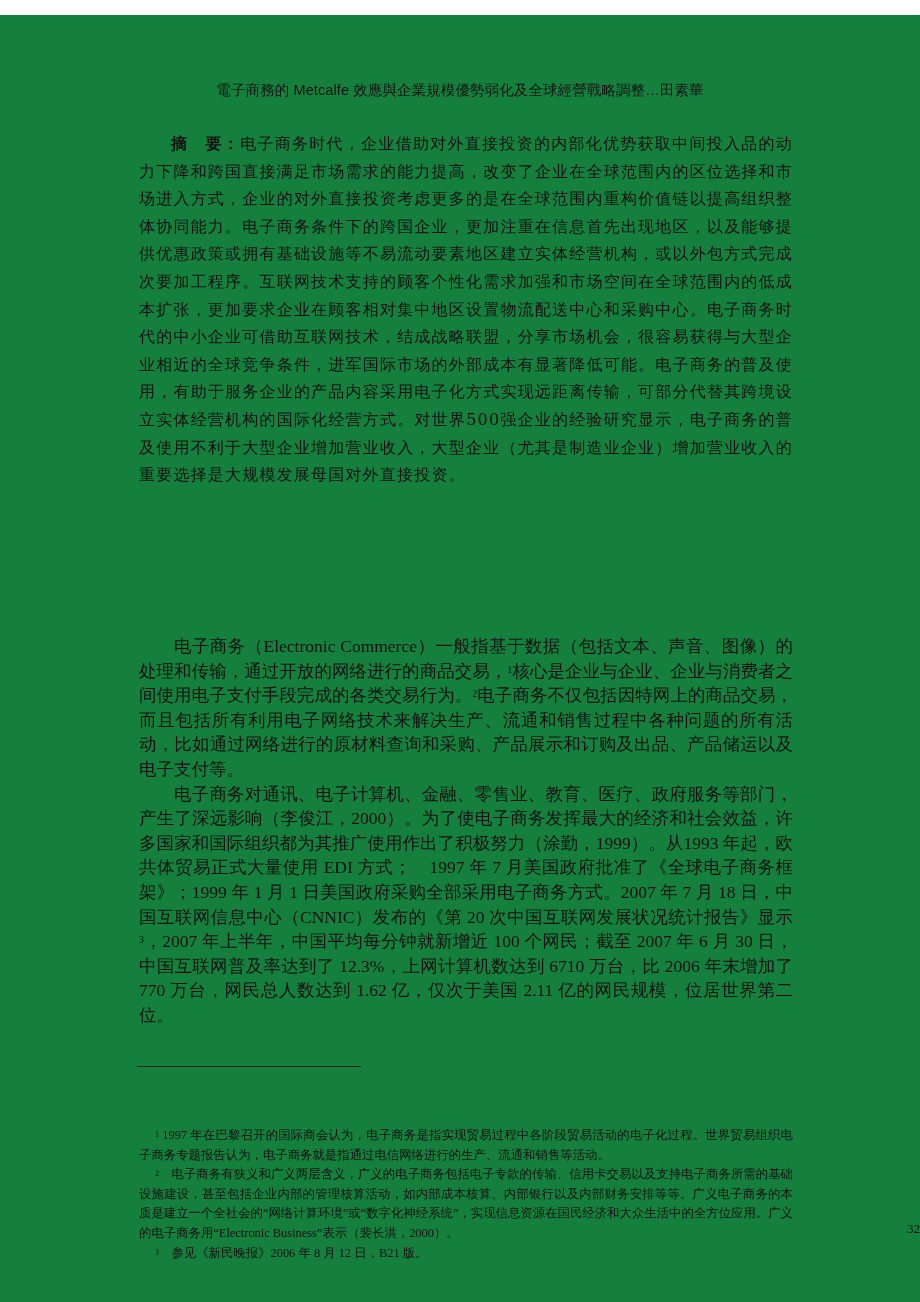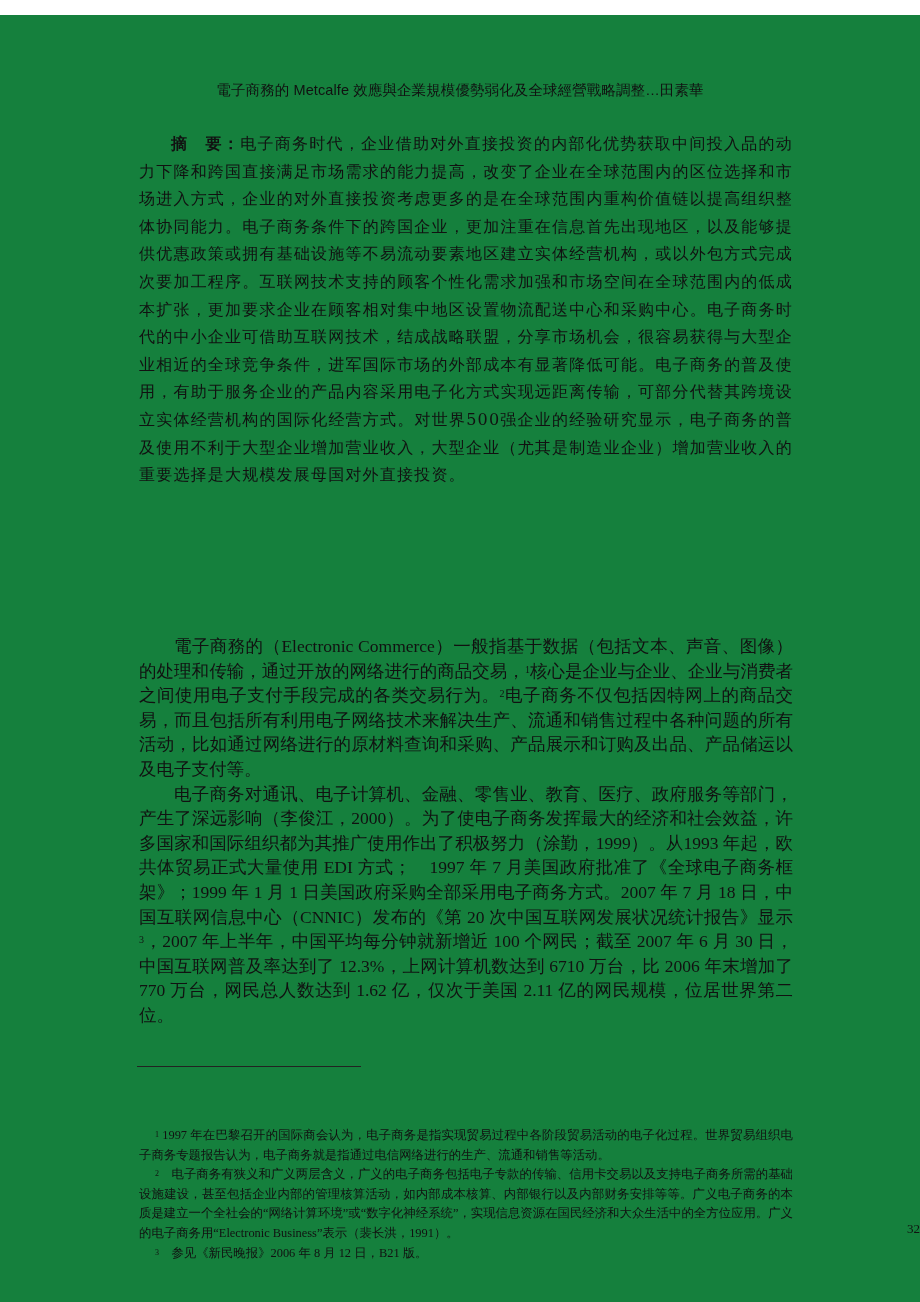--- a/index.html
+++ b/index.html
@@ -45,27 +45,27 @@
 <body>
 
 <div class="page">
 
   <div class="running-header">電子商務的 Metcalfe 效應與企業規模優勢弱化及全球經營戰略調整…田素華</div>
 
   <div class="col abstract"><span class="label">摘　要：</span><span>电子商务时代，企业借助对外直接投资的内部化优势获取中间投入品的动力下降和跨国直接满足市场需求的能力提高，改变了企业在全球范围内的区位选择和市场进入方式，企业的对外直接投资考虑更多的是在全球范围内重构价值链以提高组织整体协同能力。电子商务条件下的跨国企业，更加注重在信息首先出现地区，以及能够提供优惠政策或拥有基础设施等不易流动要素地区建立实体经营机构，或以外包方式完成次要加工程序。互联网技术支持的顾客个性化需求加强和市场空间在全球范围内的低成本扩张，更加要求企业在顾客相对集中地区设置物流配送中心和采购中心。电子商务时代的中小企业可借助互联网技术，结成战略联盟，分享市场机会，很容易获得与大型企业相近的全球竞争条件，进军国际市场的外部成本有显著降低可能。电子商务的普及使用，有助于服务企业的产品内容采用电子化方式实现远距离传输，可部分代替其跨境设立实体经营机构的国际化经营方式。对世界500强企业的经验研究显示，电子商务的普及使用不利于大型企业增加营业收入，大型企业（尤其是制造业企业）增加营业收入的重要选择是大规模发展母国对外直接投资。</span></div>
 
 
   <div class="col body-text">
-    <p><span>電子商務的（Electronic Commerce）一般指基于数据（包括文本、声音、图像）的处理和传输，通过开放的网络进行的商品交易，</span><sup>1</sup><span>核心是企业与企业、企业与消费者之间使用电子支付手段完成的各类交易行为。</span><sup>2</sup><span>电子商务不仅包括因特网上的商品交易，而且包括所有利用电子网络技术来解决生产、流通和销售过程中各种问题的所有活动，比如通过网络进行的原材料查询和采购、产品展示和订购及出品、产品储运以及电子支付等。</span></p>
+    <p><span>电子商务（Electronic Commerce）一般指基于数据（包括文本、声音、图像）的处理和传输，通过开放的网络进行的商品交易，</span><sup>1</sup><span>核心是企业与企业、企业与消费者之间使用电子支付手段完成的各类交易行为。</span><sup>2</sup><span>电子商务不仅包括因特网上的商品交易，而且包括所有利用电子网络技术来解决生产、流通和销售过程中各种问题的所有活动，比如通过网络进行的原材料查询和采购、产品展示和订购及出品、产品储运以及电子支付等。</span></p>
     <p><span>电子商务对通讯、电子计算机、金融、零售业、教育、医疗、政府服务等部门，产生了深远影响（李俊江，2000）。为了使电子商务发挥最大的经济和社会效益，许多国家和国际组织都为其推广使用作出了积极努力（涂勤，1999）。从1993 年起，欧共体贸易正式大量使用 EDI 方式；　1997 年 7 月美国政府批准了《全球电子商务框架》；1999 年 1 月 1 日美国政府采购全部采用电子商务方式。2007 年 7 月 18 日，中国互联网信息中心（CNNIC）发布的《第 20 次中国互联网发展状况统计报告》显示</span><sup>3</sup><span>，2007 年上半年，中国平均每分钟就新增近 100 个网民；截至 2007 年 6 月 30 日，中国互联网普及率达到了 12.3%，上网计算机数达到 6710 万台，比 2006 年末增加了 770 万台，网民总人数达到 1.62 亿，仅次于美国 2.11 亿的网民规模，位居世界第二位。</span></p>
   </div>
 
   <div class="fn-rule"></div>
 
   <div class="col footnotes">
     <p><sup>1</sup><span> 1997 年在巴黎召开的国际商会认为，电子商务是指实现贸易过程中各阶段贸易活动的电子化过程。世界贸易组织电子商务专题报告认为，电子商务就是指通过电信网络进行的生产、流通和销售等活动。</span></p>
-    <p><sup>2</sup><span>　电子商务有狭义和广义两层含义，广义的电子商务包括电子专款的传输、信用卡交易以及支持电子商务所需的基础设施建设，甚至包括企业内部的管理核算活动，如内部成本核算、内部银行以及内部财务安排等等。广义电子商务的本质是建立一个全社会的“网络计算环境”或“数字化神经系统”，实现信息资源在国民经济和大众生活中的全方位应用。广义的电子商务用“Electronic Business”表示（裴长洪，1991）。</span></p>
+    <p><sup>2</sup><span>　电子商务有狭义和广义两层含义，广义的电子商务包括电子专款的传输、信用卡交易以及支持电子商务所需的基础设施建设，甚至包括企业内部的管理核算活动，如内部成本核算、内部银行以及内部财务安排等等。广义电子商务的本质是建立一个全社会的“网络计算环境”或“数字化神经系统”，实现信息资源在国民经济和大众生活中的全方位应用。广义的电子商务用“Electronic Business”表示（裴长洪，2000）。</span></p>
     <p><sup>3</sup><span>　参见《新民晚报》2006 年 8 月 12 日，B21 版。</span></p>
   </div>
 
   <div class="page-number">32</div>
 
 </div>
 
 </body></html>

